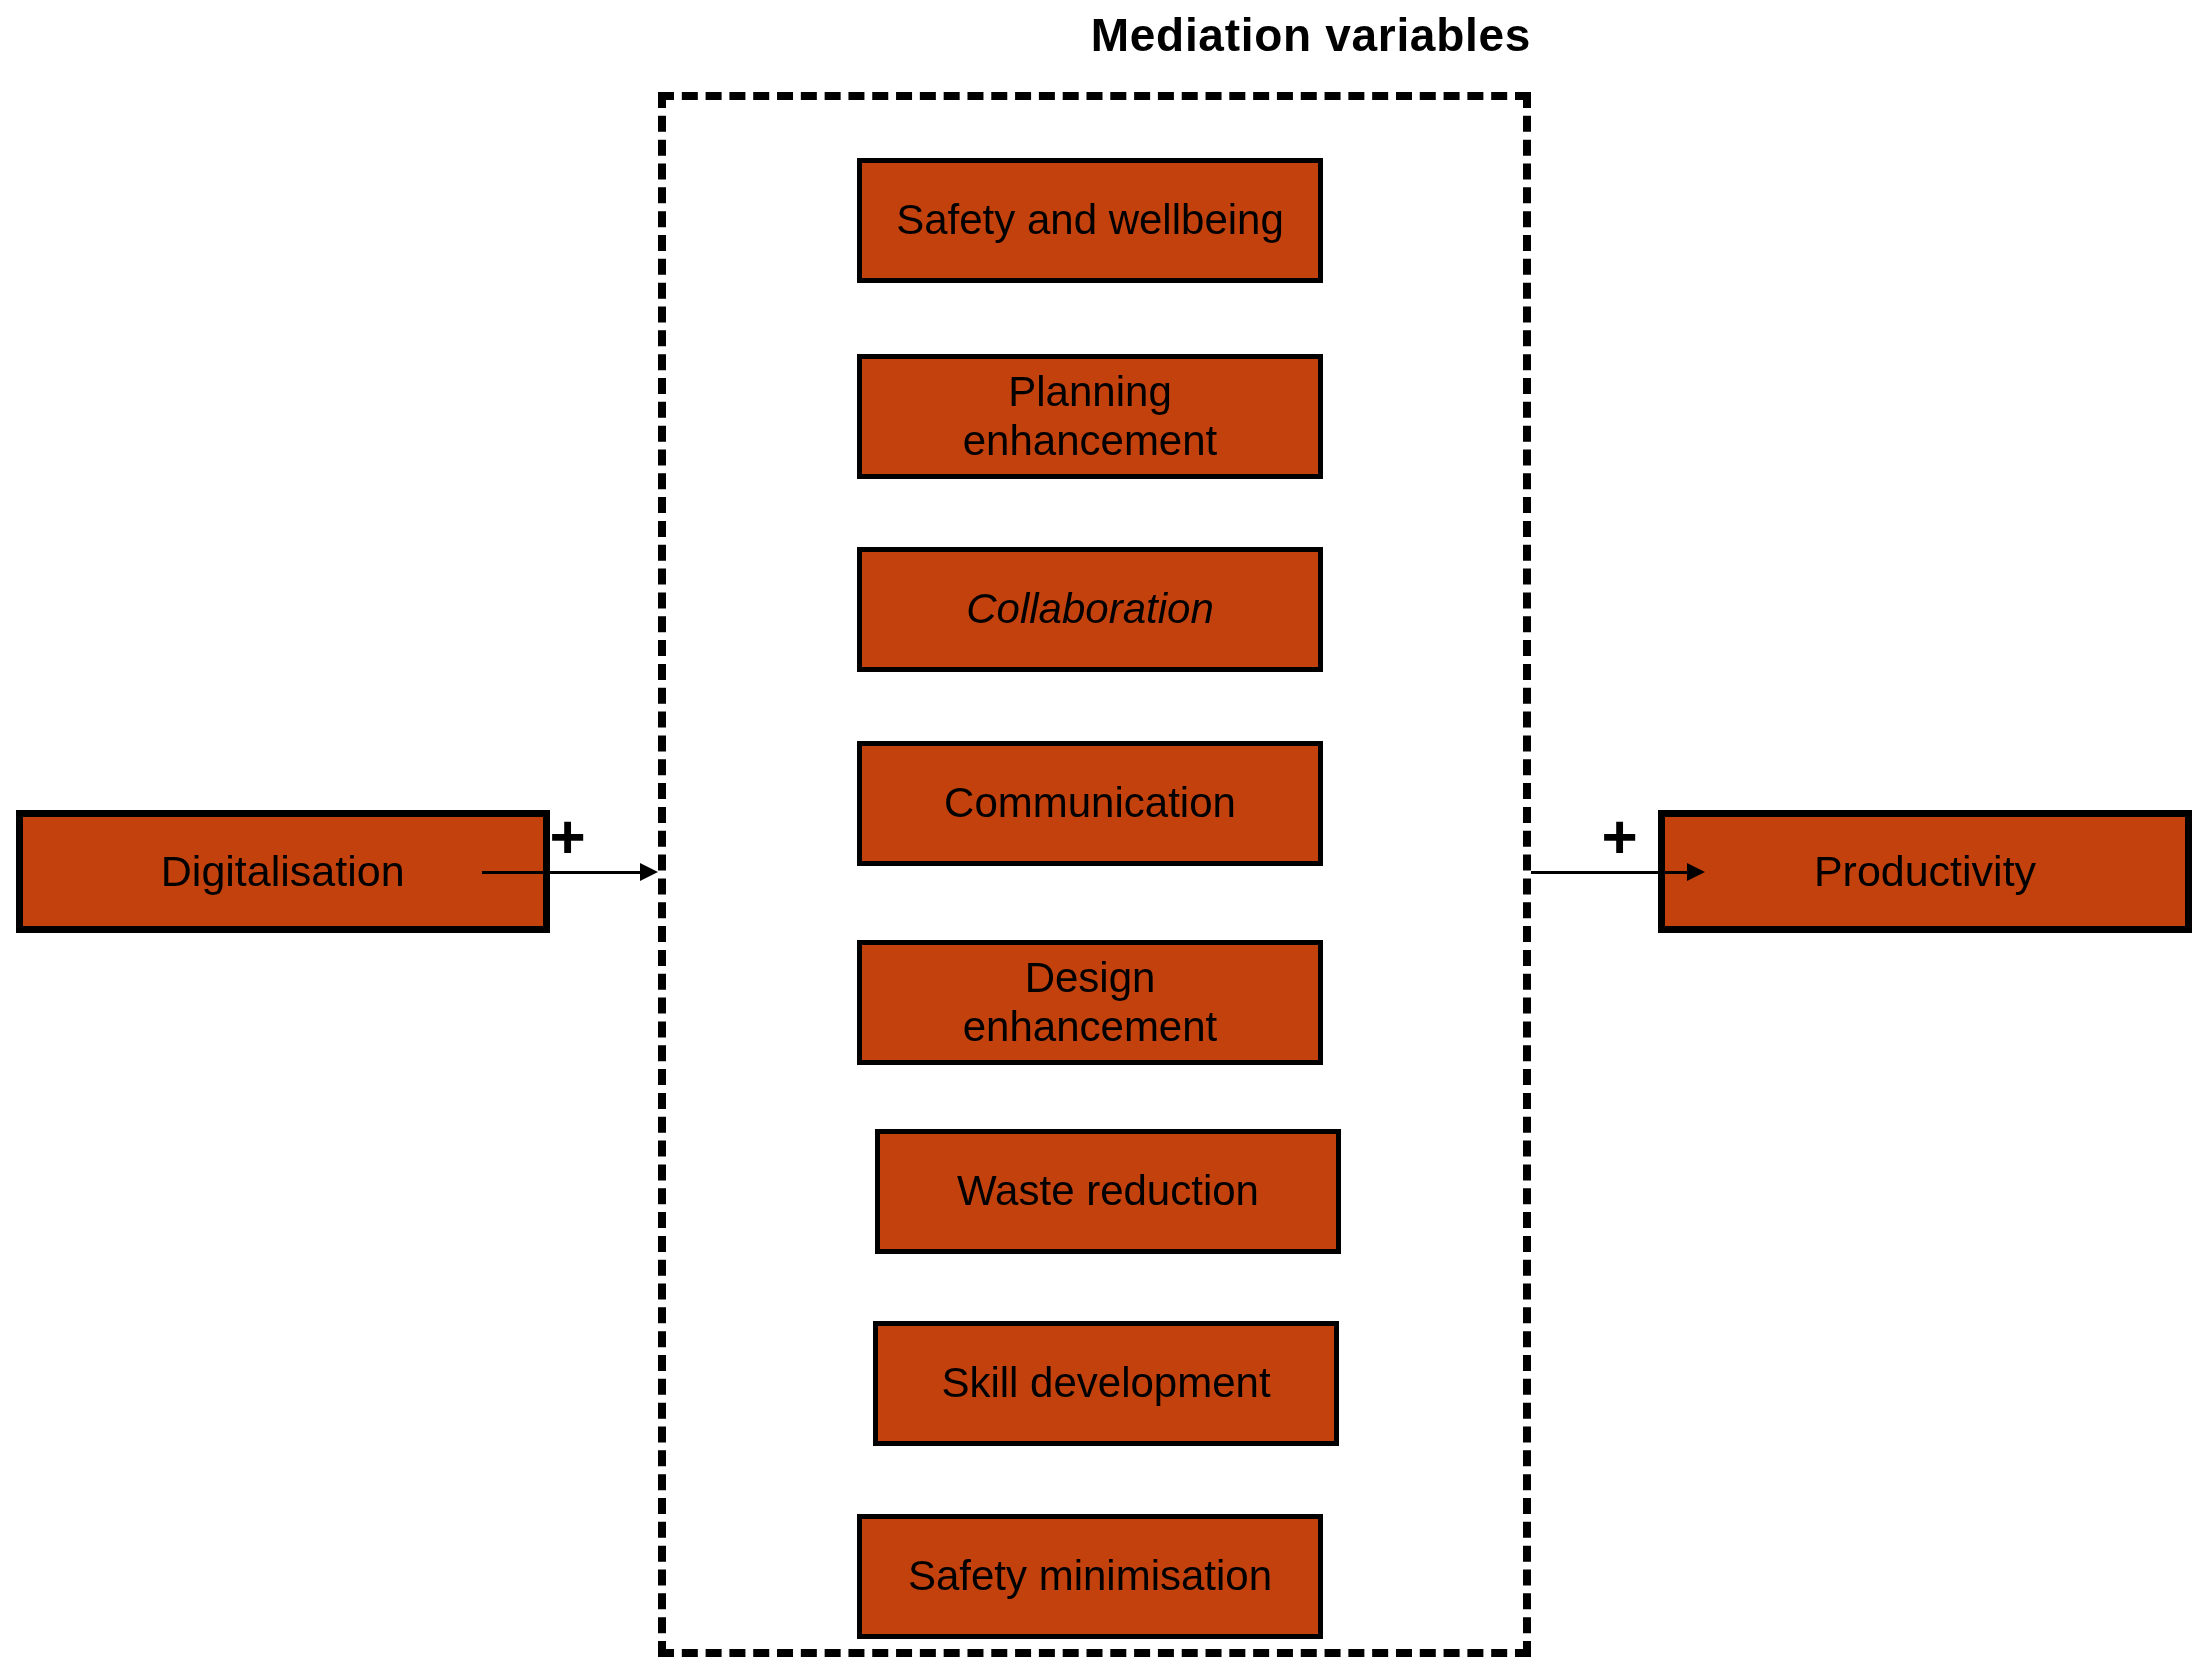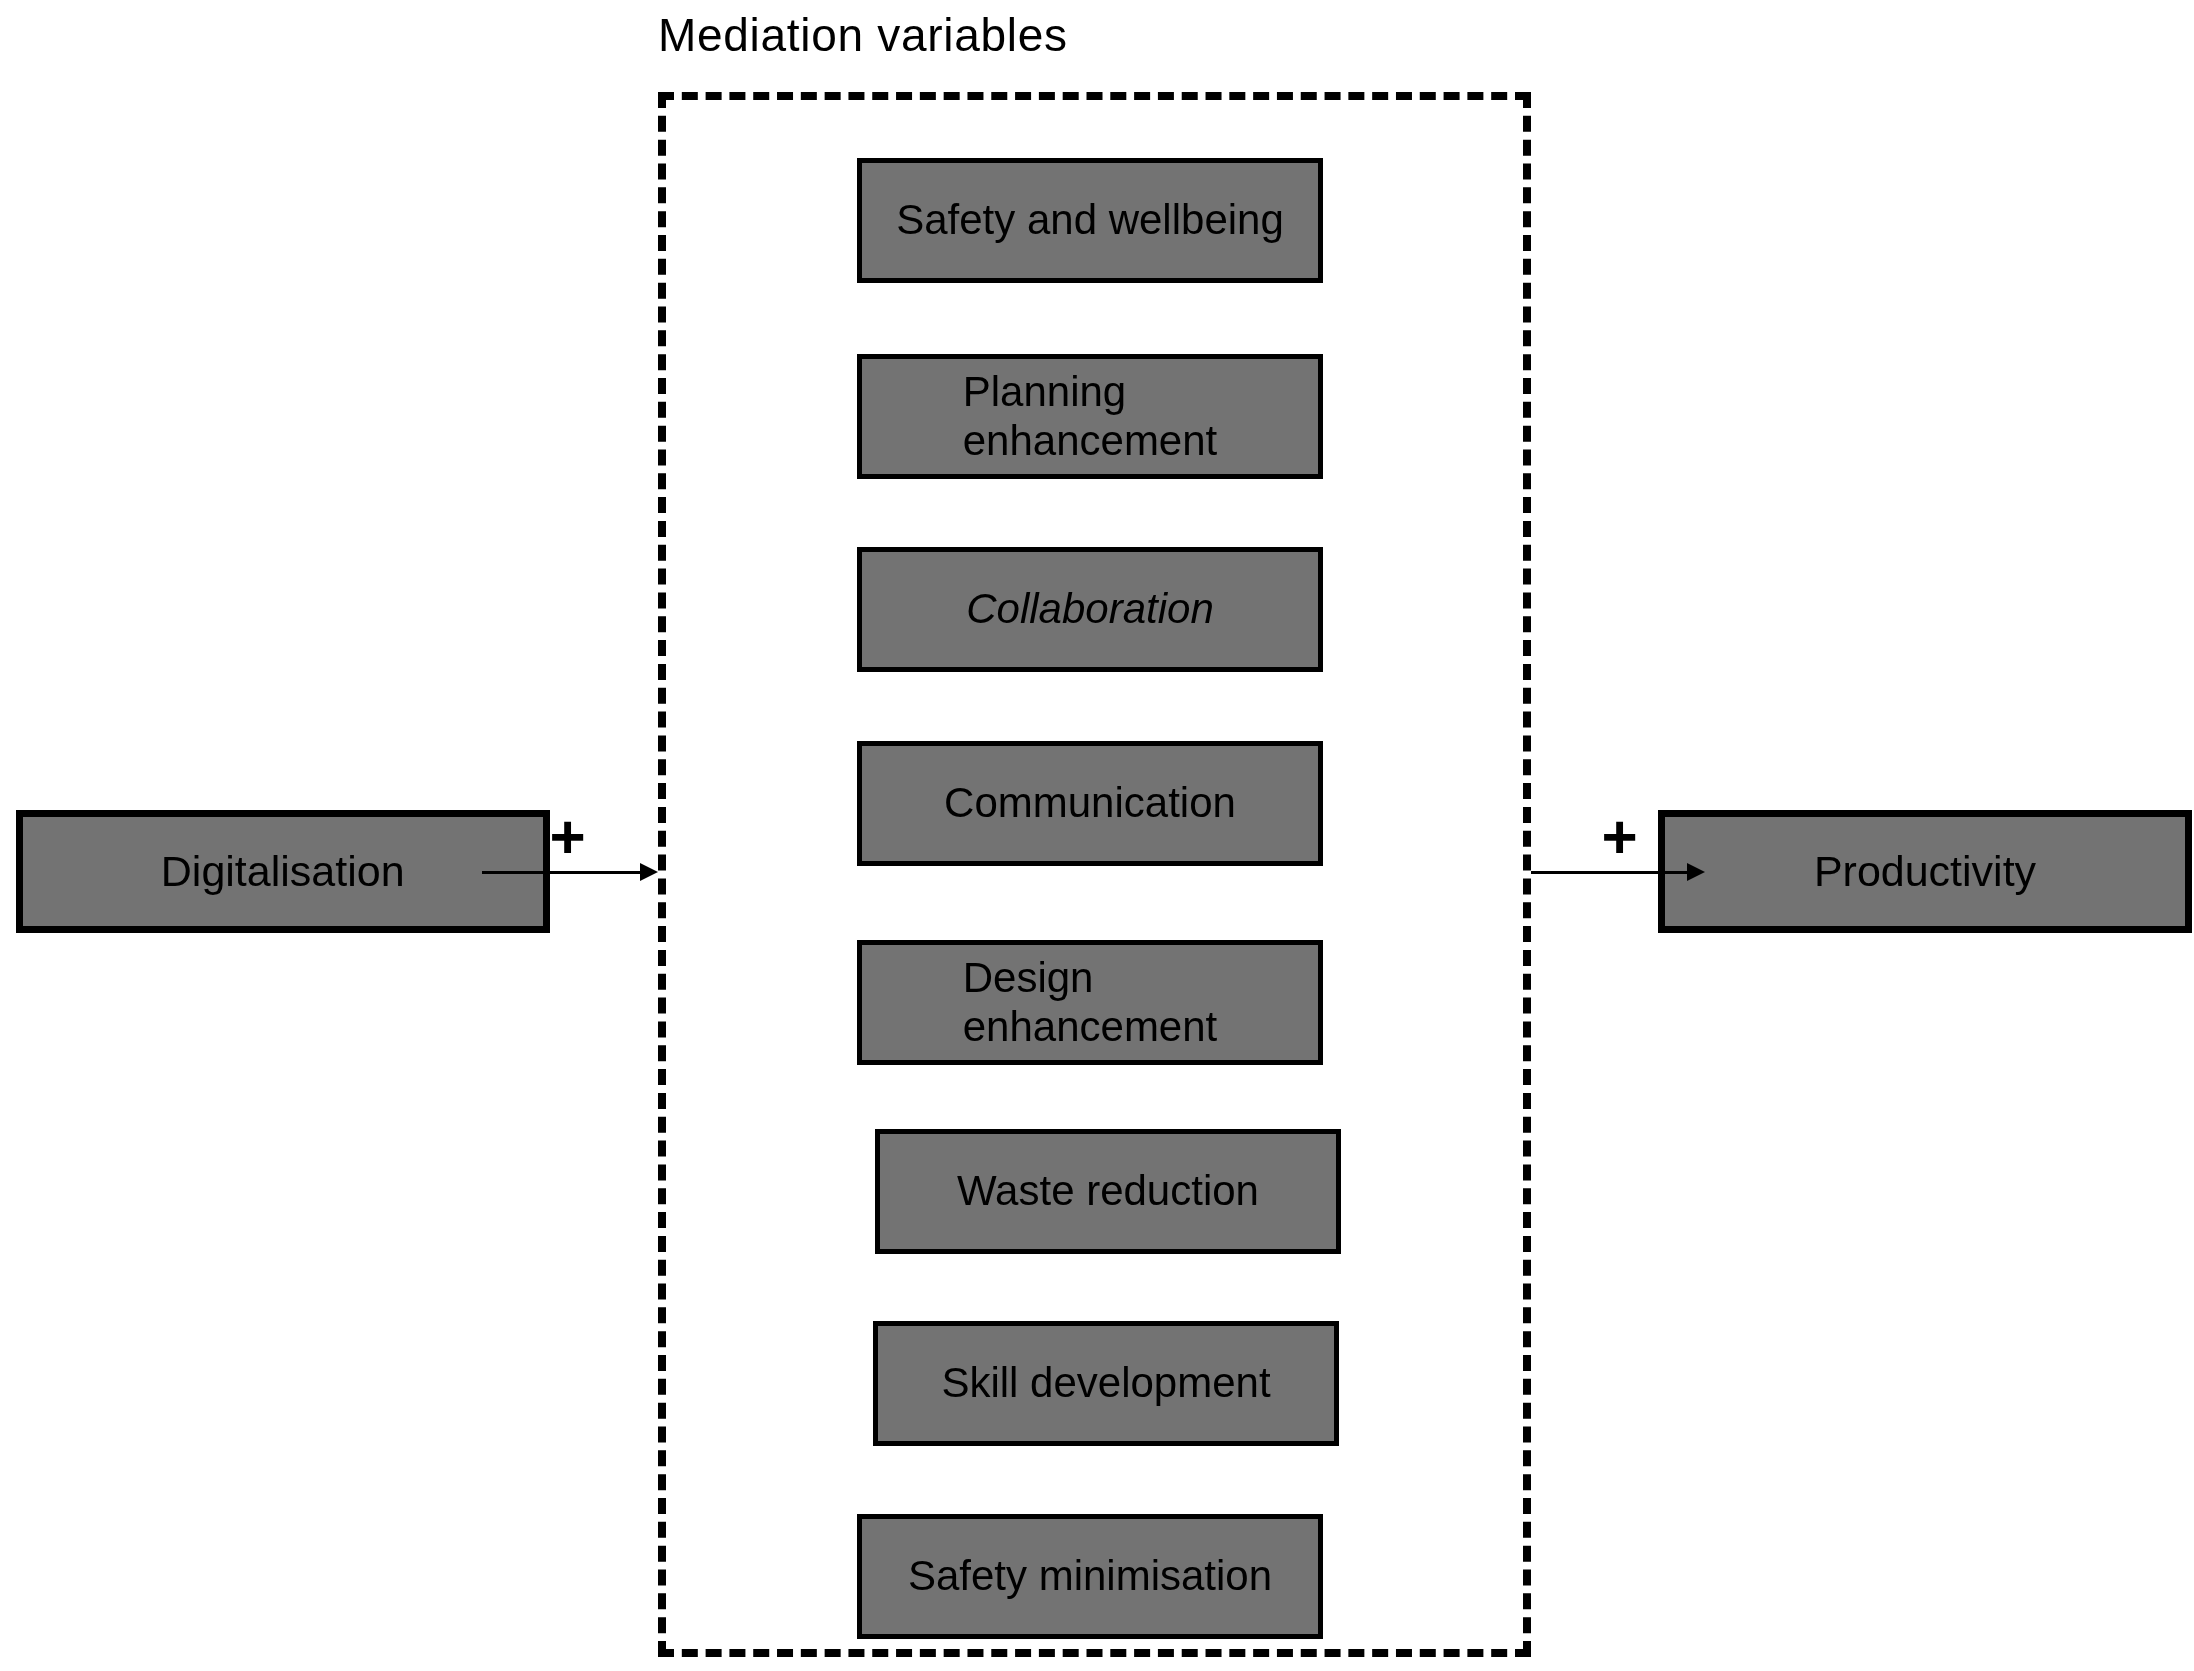--- a/index.html
+++ b/index.html
@@ -14,43 +14,43 @@
     background: #ffffff;
     color: #000000;
     font-family: "Liberation Sans", sans-serif;
     overflow: hidden;
   }
   .title {
     position: absolute;
     left: 658px;
     top: 7.9px;
     width: 873px;
-    text-align: left;
+    text-align: right;
     font-size: 46px;
-    font-weight: 400;
+    font-weight: 700;
     letter-spacing: 0.7px;
   }
   .dashed-container {
     position: absolute;
     left: 658px;
     top: 92px;
     width: 873px;
     height: 1565px;
     border: 8.5px dashed #000000;
     box-sizing: border-box;
     background: transparent;
   }
   .node {
     position: absolute;
     display: flex;
     align-items: center;
     justify-content: center;
-    text-align: left;
+    text-align: center;
     box-sizing: border-box;
-    background: #737373;
+    background: #c2410c;
     white-space: pre-line;
     line-height: 1.15;
   }
   .iv-box, .dv-box {
     width: 534px;
     height: 123px;
     border: 7.2px solid #000000;
     font-size: 43px;
   }
   .iv-box { left: 15.7px;  top: 810px; }

